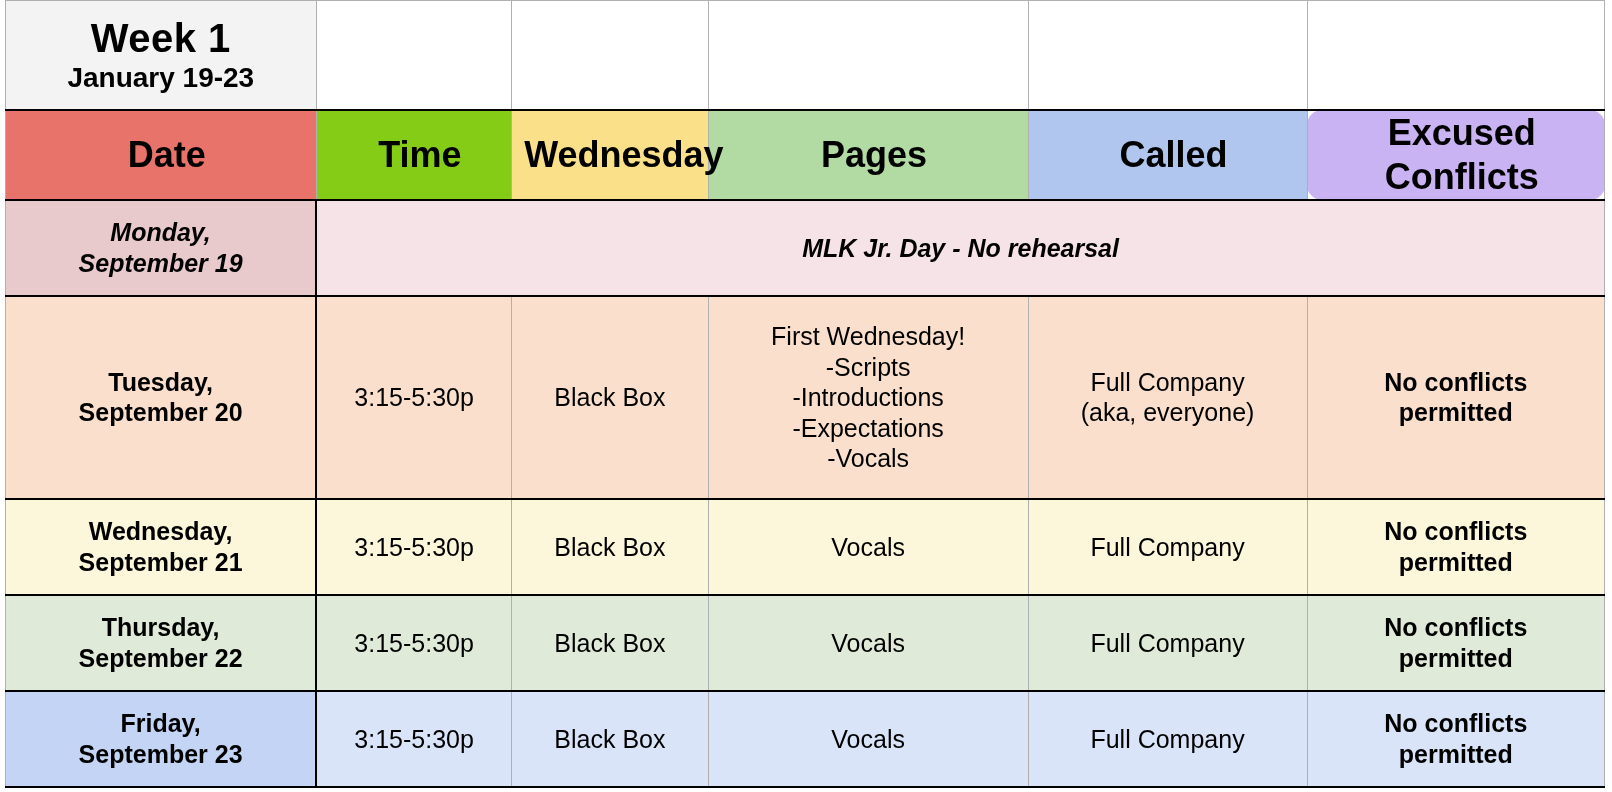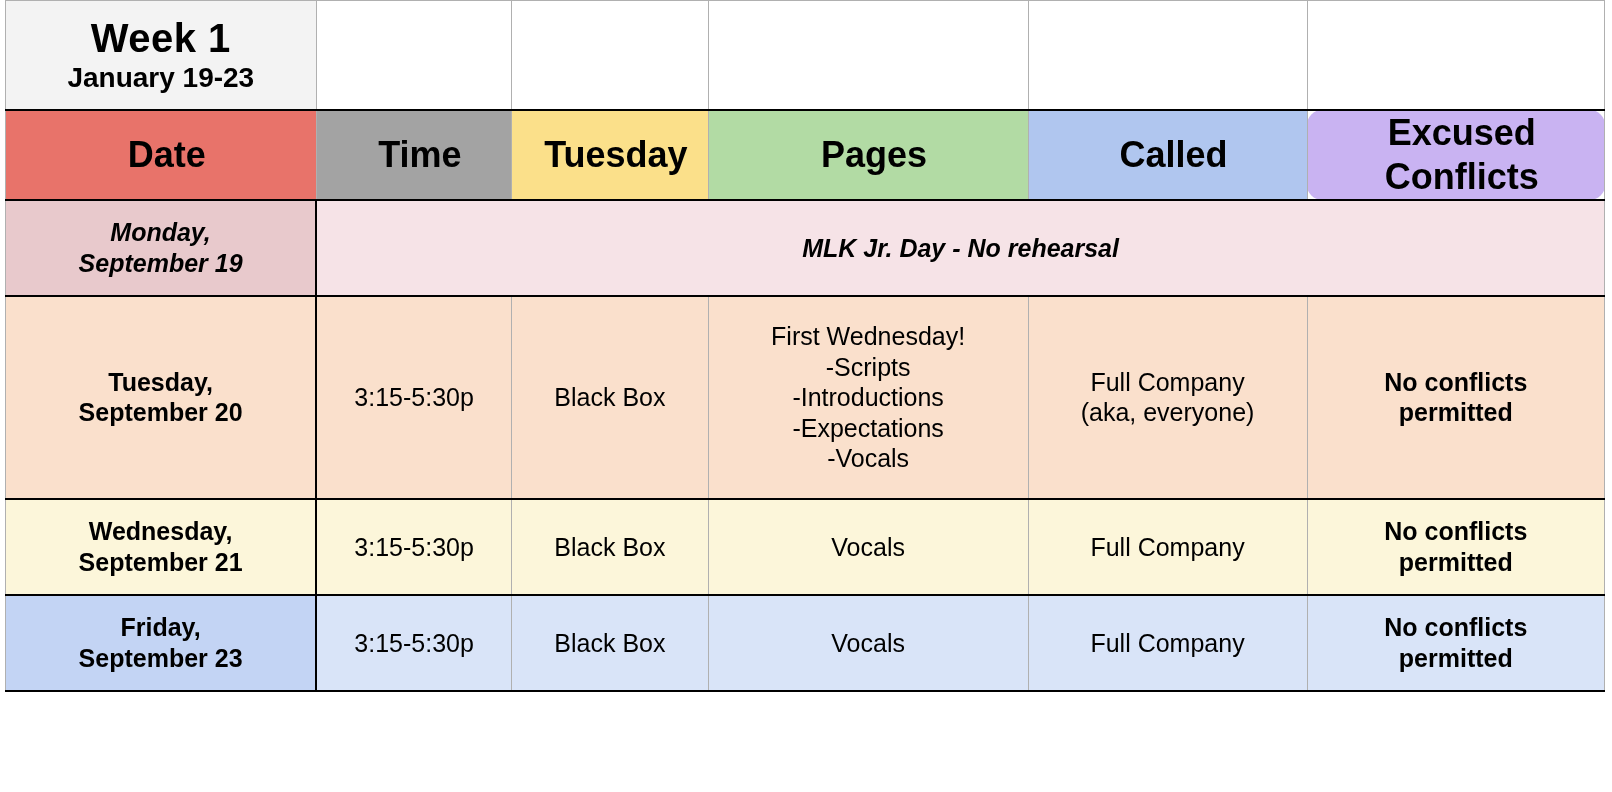--- a/index.html
+++ b/index.html
@@ -68,21 +68,21 @@
   
   tr.header-row td {
     font-size: 36px;
     font-weight: bold;
     height: 57px;
     border-top: 2px solid #000 !important;
     border-bottom: 2px solid #000 !important;
     padding-left: 12px;
   }
   .h-date   { background: #e8736a; }
-  .h-time   { background: #a3a3a3; }
+  .h-time   { background: #84cc16; }
   .h-loc    { background: #fbe08a; }
   .h-pages  { background: #b2dba4; }
   .h-called { background: #b0c6ef; margin-left: 28px; }
   .h-exc    { background: #c9b3f2; border-radius: 15px; }
 
   
   tr.body-row td {
     border-bottom: 2px solid #000 !important;
   }
   td.date-cell {
@@ -134,21 +134,21 @@
       <td class="blank-cell"></td>
       <td class="blank-cell"></td>
       <td class="blank-cell"></td>
       <td class="blank-cell"></td>
       <td class="blank-cell"></td>
     </tr>
 
     <tr class="header-row">
       <td class="h-date">Date</td>
       <td class="h-time">Time</td>
-      <td class="h-loc">Tuesday</td>
+      <td class="h-loc">Wednesday</td>
       <td class="h-pages">Pages</td>
       <td class="h-called">Called</td>
       <td class="h-exc">Excused Conflicts</td>
     </tr>
 
     <tr class="body-row h-row-mon">
       <td class="date-cell italic-cell r-mon-date cell-pad multiline">Monday,
 September 19</td>
       <td class="italic-cell r-mon-note cell-pad multiline" colspan="5">MLK Jr. Day - No rehearsal</td>
     </tr>
@@ -173,20 +173,30 @@
       <td class="date-cell r-wed cell-pad multiline">Wednesday,
 September 21</td>
       <td class="r-wed cell-pad">3:15-5:30p</td>
       <td class="r-wed cell-pad">Black Box</td>
       <td class="r-wed cell-pad">Vocals</td>
       <td class="r-wed cell-pad">Full Company</td>
       <td class="r-wed cell-pad multiline bold-cell">No conflicts
 permitted</td>
     </tr>
 
+    <tr class="body-row h-row-std">
+      <td class="date-cell r-thu cell-pad multiline">Thursday,
+September 22</td>
+      <td class="r-thu cell-pad">3:15-5:30p</td>
+      <td class="r-thu cell-pad">Black Box</td>
+      <td class="r-thu cell-pad">Vocals</td>
+      <td class="r-thu cell-pad">Full Company</td>
+      <td class="r-thu cell-pad multiline bold-cell">No conflicts
+permitted</td>
+    </tr>
 
     <tr class="body-row h-row-std">
       <td class="date-cell r-fri-date cell-pad multiline">Friday,
 September 23</td>
       <td class="r-fri cell-pad">3:15-5:30p</td>
       <td class="r-fri cell-pad">Black Box</td>
       <td class="r-fri cell-pad">Vocals</td>
       <td class="r-fri cell-pad">Full Company</td>
       <td class="r-fri cell-pad multiline bold-cell">No conflicts
 permitted</td>

